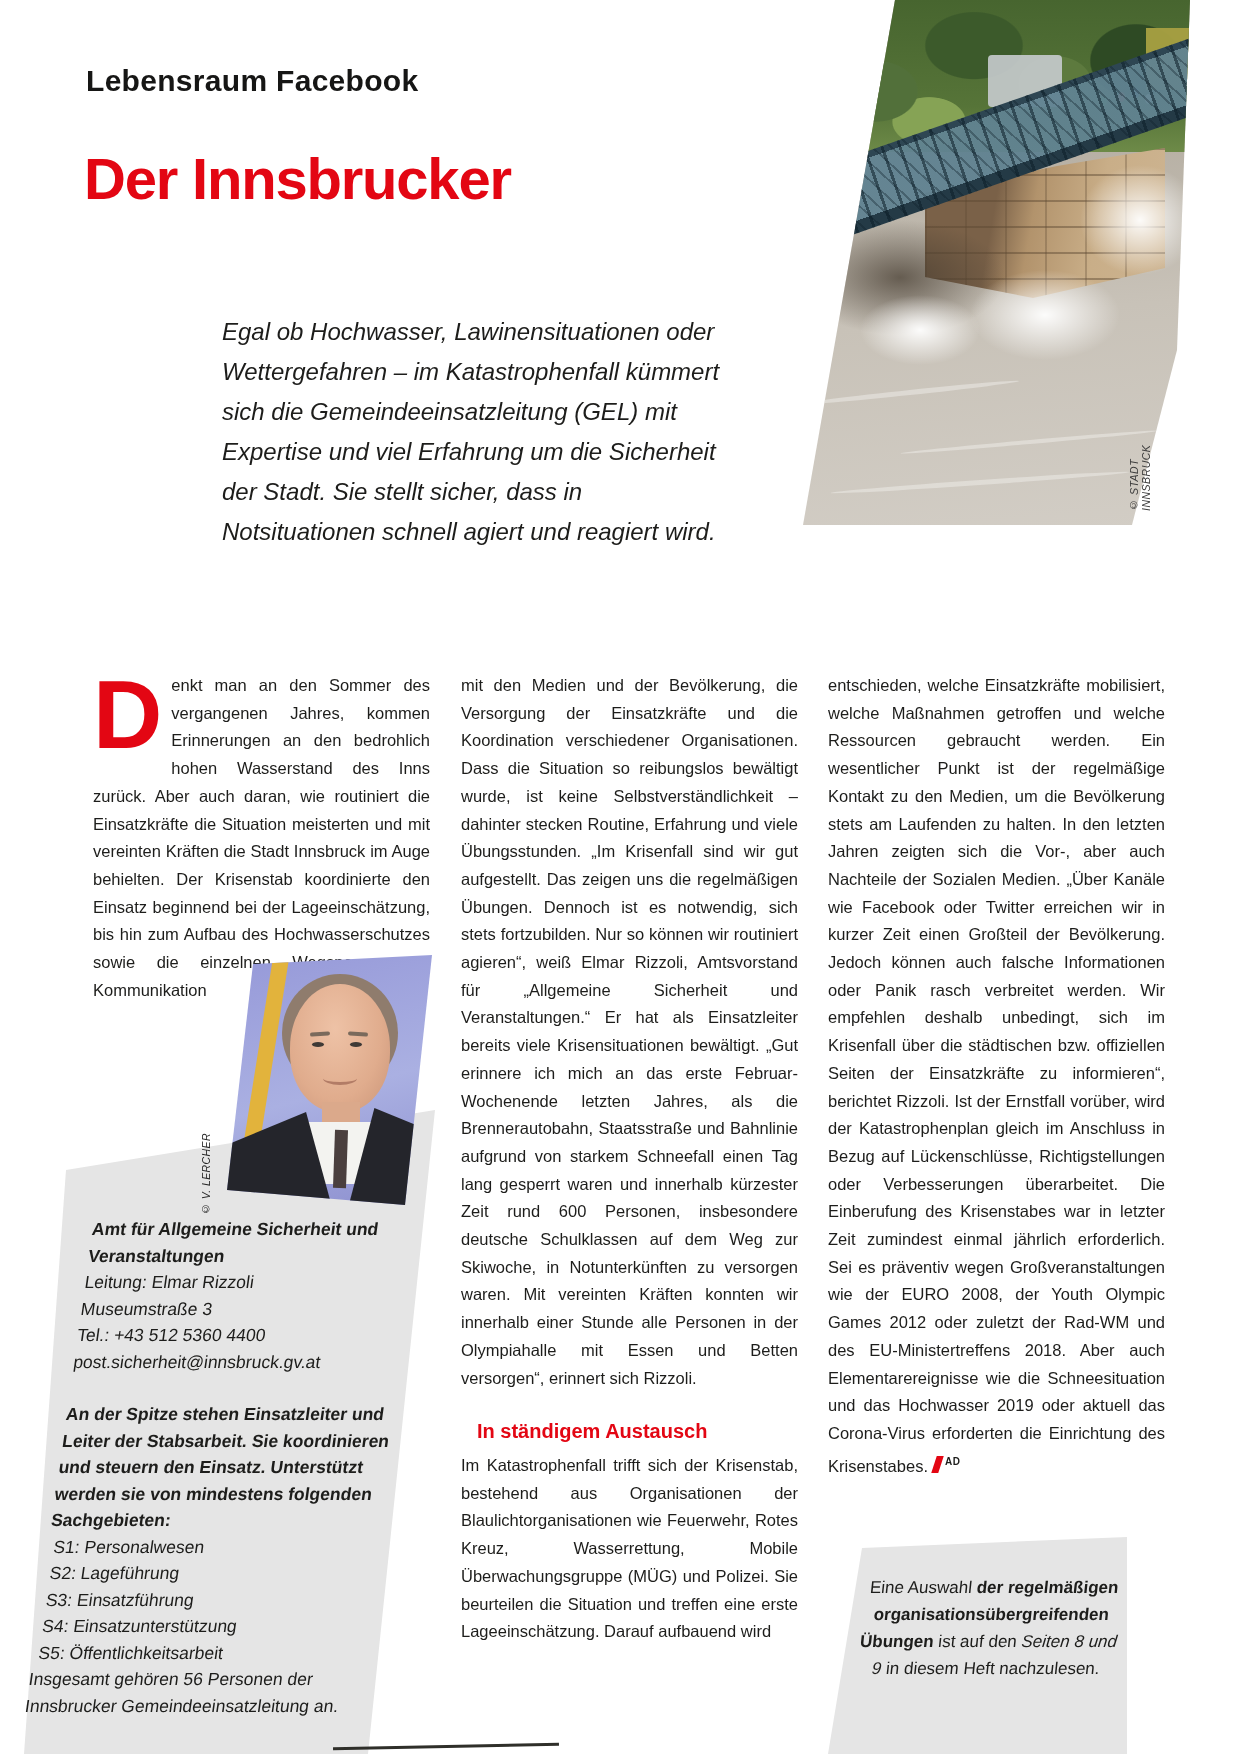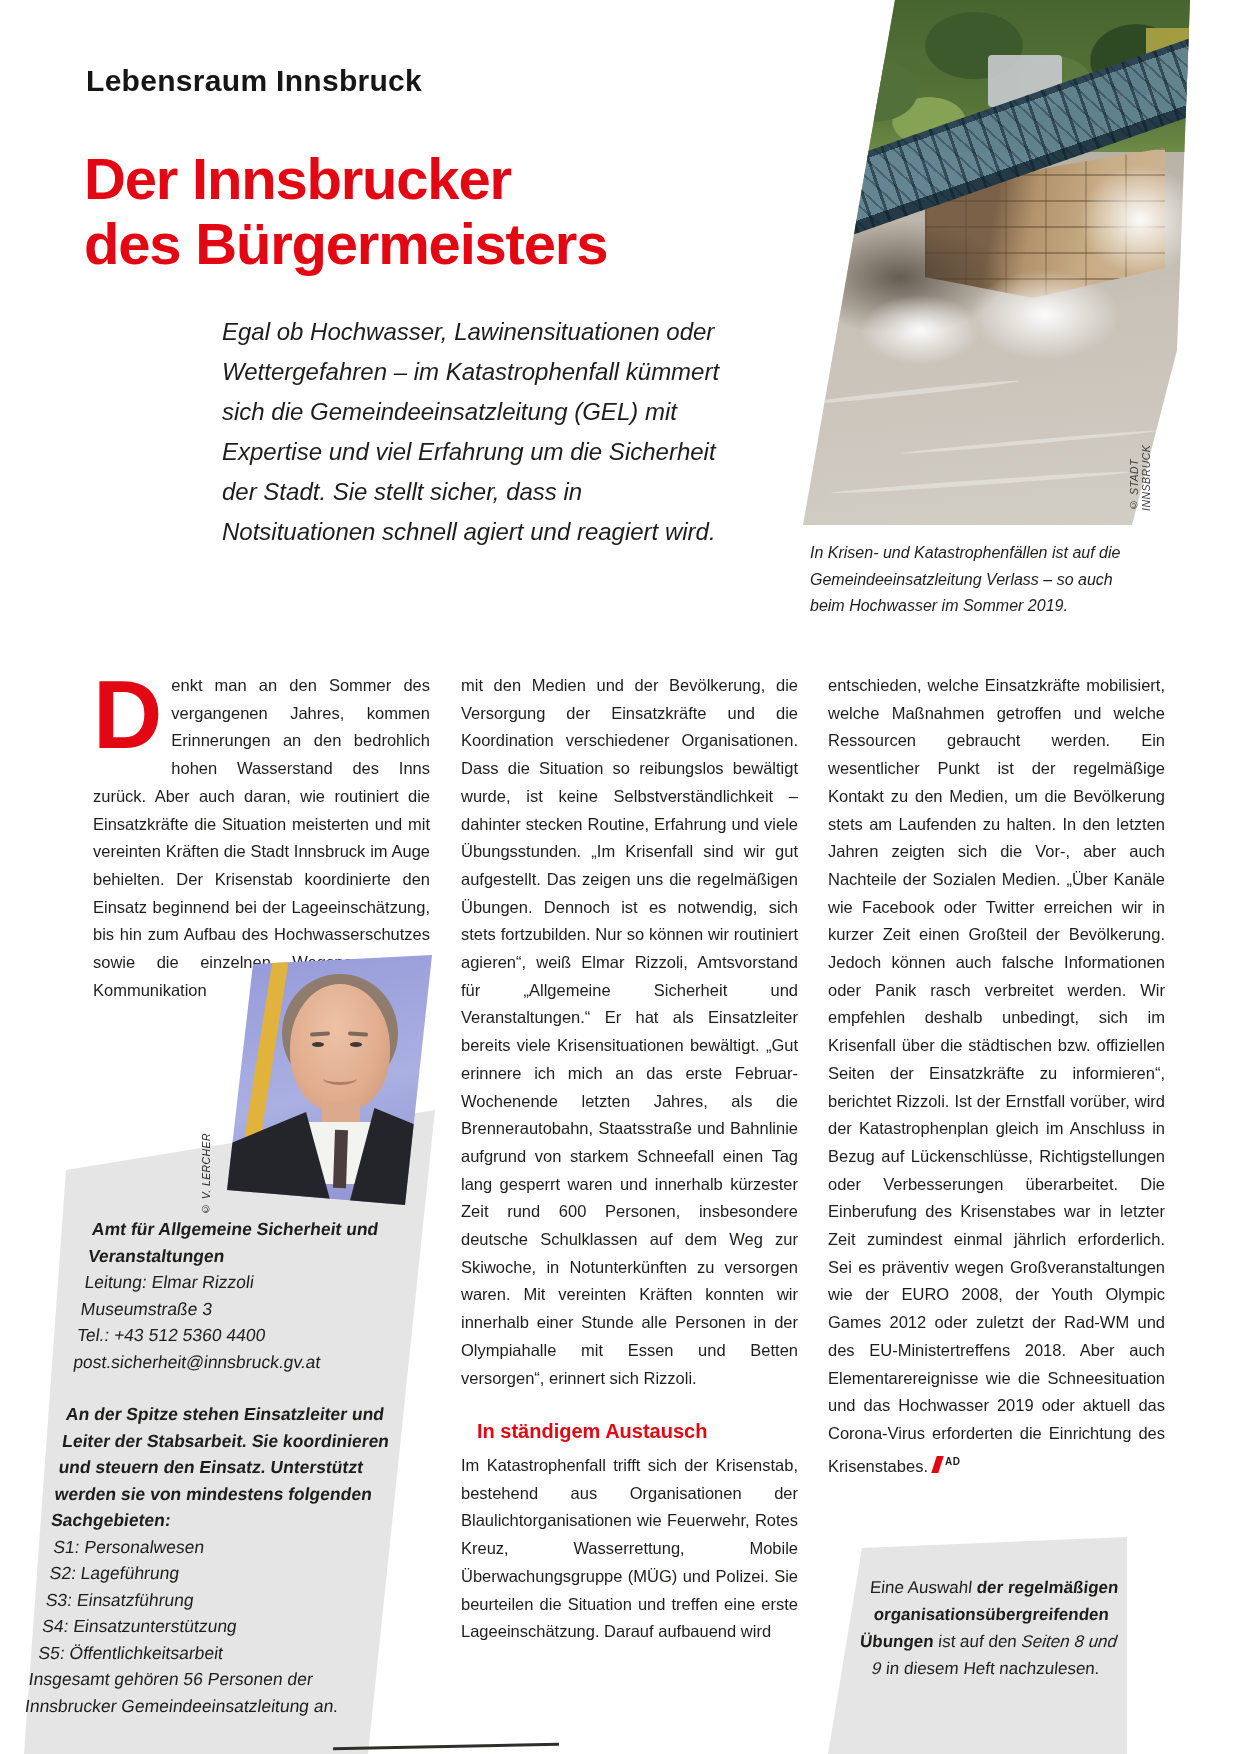--- a/index.html
+++ b/index.html
@@ -100,25 +100,24 @@
   .teaser-text{position:absolute;left:44px;top:42px;width:262px;text-align:center;
       font-size:17px;line-height:27px;color:#1d1d1b;transform:skewX(-6deg);}
 
   .bottom-line{left:333px;top:1745px;width:226px;height:3px;background:#2f2f2a;transform:rotate(-1.2deg);}
 </style>
 </head>
 <body>
 
 <div class="page">
 
-  <div class="abs kicker">Lebensraum Innsbruck</div>
+  <div class="abs kicker">Lebensraum Facebook</div>
 
   <div class="abs title">
     <div>Der Innsbrucker</div>
-    <div>des Bürgermeisters</div>
   </div>
 
   <div class="abs intro">Egal ob Hochwasser, Lawinensituationen oder Wettergefahren – im Katastrophenfall kümmert sich die Gemeindeeinsatzleitung (GEL) mit Expertise und viel Erfahrung um die Sicherheit der Stadt. Sie stellt sicher, dass in Notsituationen schnell agiert und reagiert wird.</div>
 
   <div class="abs main-photo">
     <div class="abs foliage"></div>
     <div class="abs truck" style="background:#c6cbce;"></div>
     <div class="abs bus" style="background:#a8a042;"></div>
     <div class="abs crowd-dot" style="left:378px;top:92px;background:#c83a3a;"></div>
     <div class="abs crowd-dot" style="left:392px;top:88px;background:#3a5a8c;"></div>
@@ -130,21 +129,20 @@
     <div class="abs foam" style="left:230px;top:270px;width:150px;height:90px;"></div>
     <div class="abs foam" style="left:120px;top:295px;width:120px;height:70px;"></div>
     <div class="abs truss"></div>
     <div class="abs streak" style="left:60px;top:390px;width:220px;height:5px;transform:rotate(-6deg);"></div>
     <div class="abs streak" style="left:160px;top:440px;width:260px;height:4px;transform:rotate(-5deg);"></div>
     <div class="abs streak" style="left:90px;top:480px;width:300px;height:5px;transform:rotate(-4deg);"></div>
   </div>
 
   <div class="abs photo-credit">© STADT INNSBRUCK</div>
 
-  <div class="abs caption">In Krisen- und Katastrophenfällen ist auf die Gemeindeeinsatzleitung Verlass – so auch beim Hochwasser im Sommer 2019.</div>
 
   <div class="abs col col1">
     <p><span class="dropcap">D</span><span>enkt man an den Sommer des vergangenen Jahres, kommen Erinnerungen an den bedrohlich hohen Wasserstand des Inns zurück. Aber auch daran, wie routiniert die Einsatzkräfte die Situation meisterten und mit vereinten Kräften die Stadt Innsbruck im Auge behielten. Der Krisenstab koordinierte den Einsatz beginnend bei der Lageeinschätzung, bis hin zum Aufbau des Hochwasserschutzes sowie die einzelnen Wegsperren, die Kommunikation</span></p>
   </div>
 
   <div class="abs col col2">
     <p>mit den Medien und der Bevölkerung, die Versorgung der Einsatzkräfte und die Koordination verschiedener Organisationen. Dass die Situation so reibungslos bewältigt wurde, ist keine Selbstverständlichkeit – dahinter stecken Routine, Erfahrung und viele Übungsstunden. „Im Krisenfall sind wir gut aufgestellt. Das zeigen uns die regelmäßigen Übungen. Dennoch ist es notwendig, sich stets fortzubilden. Nur so können wir routiniert agieren“, weiß Elmar Rizzoli, Amtsvorstand für „Allgemeine Sicherheit und Veranstaltungen.“ Er hat als Einsatzleiter bereits viele Krisensituationen bewältigt. „Gut erinnere ich mich an das erste Februar-Wochenende letzten Jahres, als die Brennerautobahn, Staatsstraße und Bahnlinie aufgrund von starkem Schneefall einen Tag lang gesperrt waren und innerhalb kürzester Zeit rund 600 Personen, insbesondere deutsche Schulklassen auf dem Weg zur Skiwoche, in Notunterkünften zu versorgen waren. Mit vereinten Kräften konnten wir innerhalb einer Stunde alle Personen in der Olympiahalle mit Essen und Betten versorgen“, erinnert sich Rizzoli.</p>
     <h2 class="subhead">In ständigem Austausch</h2>
     <p>Im Katastrophenfall trifft sich der Krisenstab, bestehend aus Organisationen der Blaulichtorganisationen wie Feuerwehr, Rotes Kreuz, Wasserrettung, Mobile Überwachungsgruppe (MÜG) und Polizei. Sie beurteilen die Situation und treffen eine erste Lageeinschätzung. Darauf aufbauend wird</p>
   </div>

